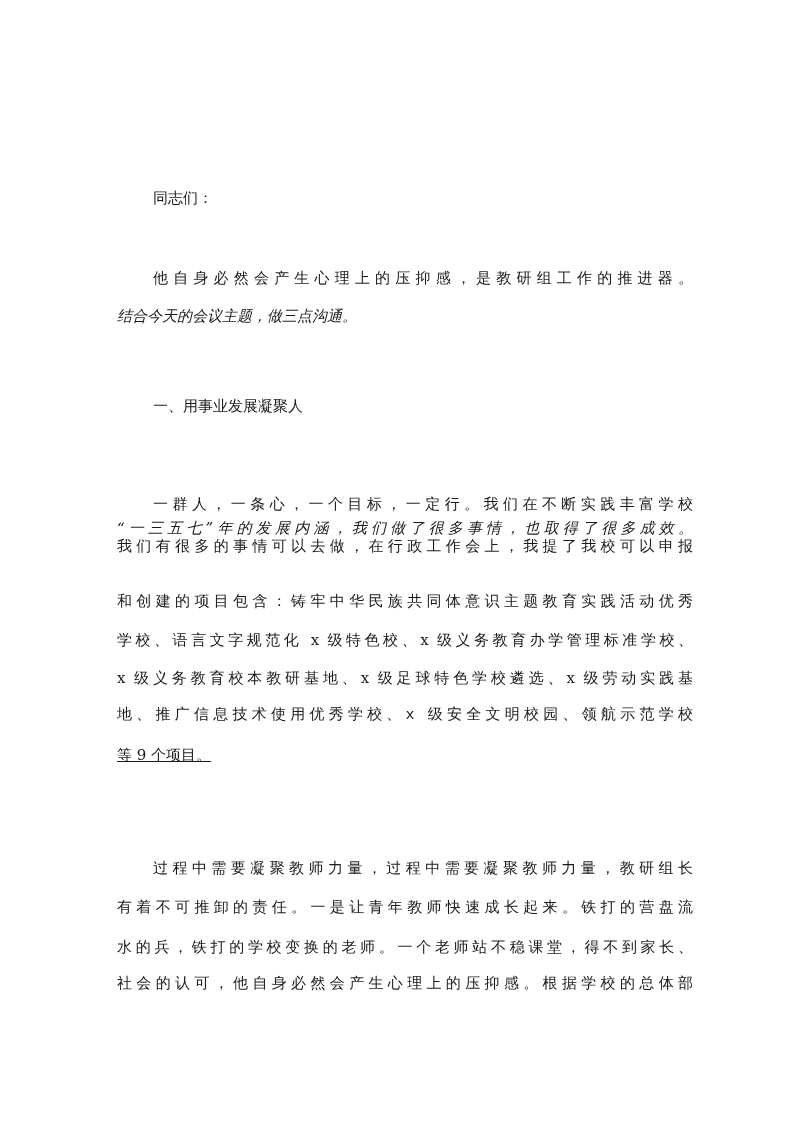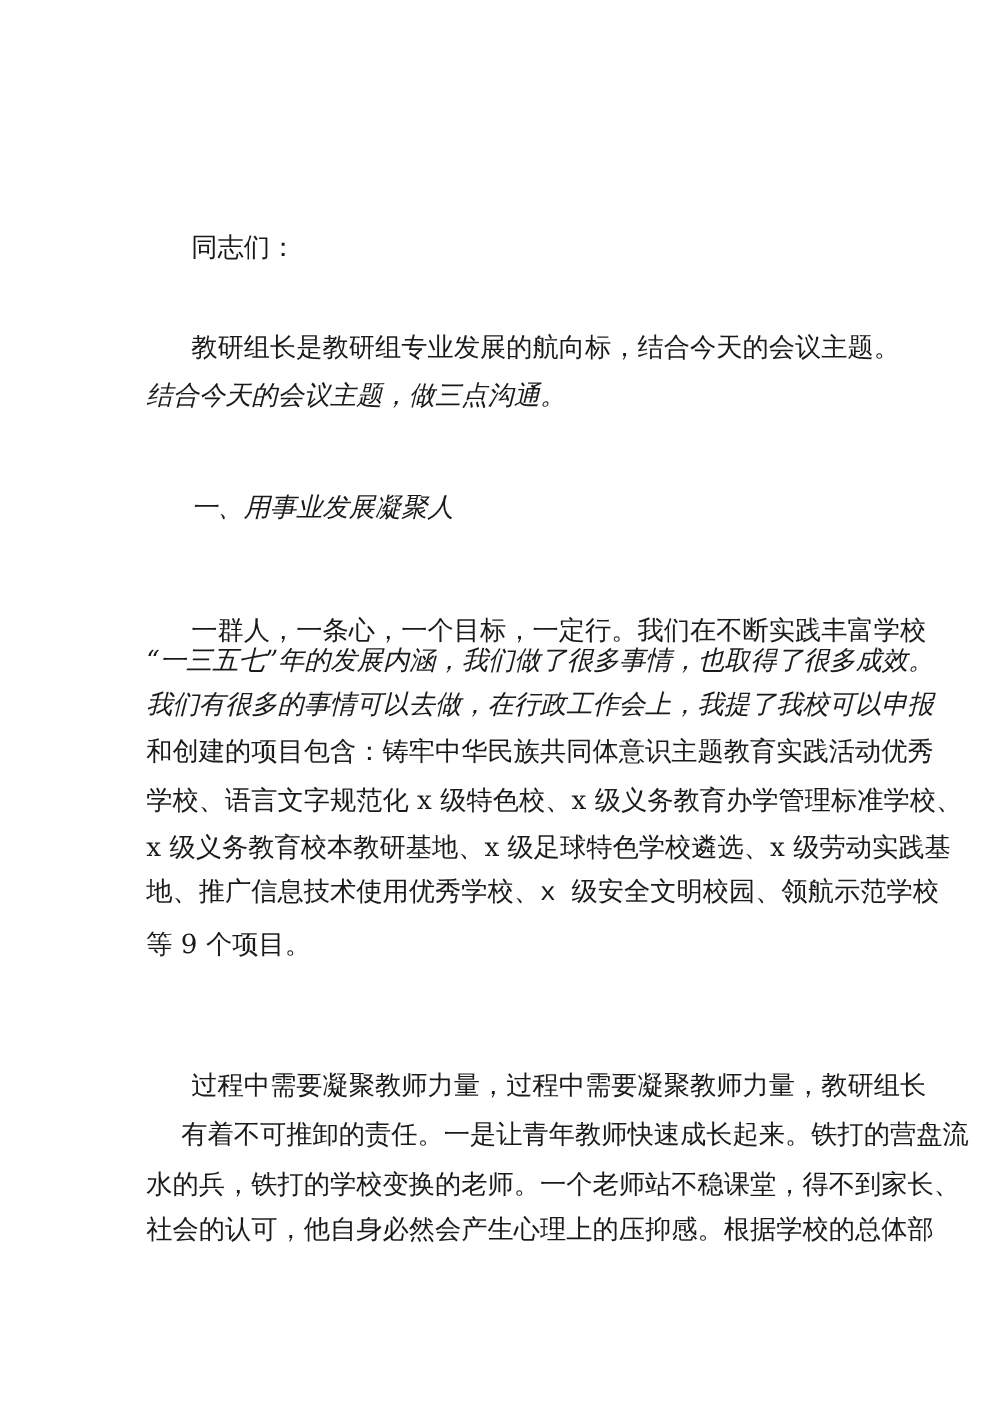--- a/index.html
+++ b/index.html
@@ -4,44 +4,44 @@
 <style>
   html, body { margin: 0; padding: 0; background: #ffffff; }
   body { width: 793px; height: 1122px; position: relative; overflow: hidden; }
   .page {
     position: absolute; left: 117px; top: 0; width: 576px;
     font-family: "DejaVu Serif", "Liberation Serif", serif;
     color: #1a1a1a;
   }
   .line {
     position: absolute; left: 0; white-space: nowrap;
-    font-size: 21px; line-height: 24px; height: 24px;
+    font-size: 15px; line-height: 24px; height: 24px;
     letter-spacing: 0;
   }
   .indent { left: 36px; }
   .just { width: 576px; text-align: justify; text-align-last: justify; }
   .just-indent { width: 540px; text-align: justify; text-align-last: justify; }
 </style>
 </head>
 <body>
 
 <div class="page">
   <div class="line indent" style="top:186px;">同志们：</div>
 
-  <div class="line just-indent indent" style="top:266px;">教研组长是教研组专业发展的航向标，结合今天的会议主题。</div>
+  <div class="line just-indent indent" style="top:266px;">他自身必然会产生心理上的压抑感，是教研组工作的推进器。</div>
   <div class="line" style="top:304px;font-style:italic;">结合今天的会议主题，做三点沟通。</div>
 
-  <div class="line indent" style="top:394px;font-style:italic;">一、用事业发展凝聚人</div>
+  <div class="line indent" style="top:394px;">一、用事业发展凝聚人</div>
 
   <div class="line just-indent indent" style="top:492px;">一群人，一条心，一个目标，一定行。我们在不断实践丰富学校</div>
   <div class="line just" style="top:516px;font-style:italic;">“一三五七”年的发展内涵，我们做了很多事情，也取得了很多成效。</div>
-  <div class="line just" style="top:551px;font-style:italic;">我们有很多的事情可以去做，在行政工作会上，我提了我校可以申报</div>
+  <div class="line just" style="top:534px;">我们有很多的事情可以去做，在行政工作会上，我提了我校可以申报</div>
   <div class="line just" style="top:589px;">和创建的项目包含：铸牢中华民族共同体意识主题教育实践活动优秀</div>
   <div class="line just" style="top:628px;">学校、语言文字规范化 x 级特色校、x 级义务教育办学管理标准学校、</div>
   <div class="line just" style="top:666px;">x 级义务教育校本教研基地、x 级足球特色学校遴选、x 级劳动实践基</div>
   <div class="line just" style="top:704px;font-family:Liberation Mono, monospace;">地、推广信息技术使用优秀学校、x 级安全文明校园、领航示范学校</div>
-  <div class="line" style="top:743px;">等 9 个项目。</div>
+  <div class="line" style="top:743px;text-decoration:underline;">等 9 个项目。</div>
 
   <div class="line just-indent indent" style="top:856px;">过程中需要凝聚教师力量，过程中需要凝聚教师力量，教研组长</div>
-  <div class="line just" style="top:895px;margin-left:28px;">有着不可推卸的责任。一是让青年教师快速成长起来。铁打的营盘流</div>
+  <div class="line just" style="top:895px;">有着不可推卸的责任。一是让青年教师快速成长起来。铁打的营盘流</div>
   <div class="line just" style="top:935px;font-family:Liberation Serif, serif;">水的兵，铁打的学校变换的老师。一个老师站不稳课堂，得不到家长、</div>
   <div class="line just" style="top:971px;">社会的认可，他自身必然会产生心理上的压抑感。根据学校的总体部</div>
 </div>
 
 </body></html>

